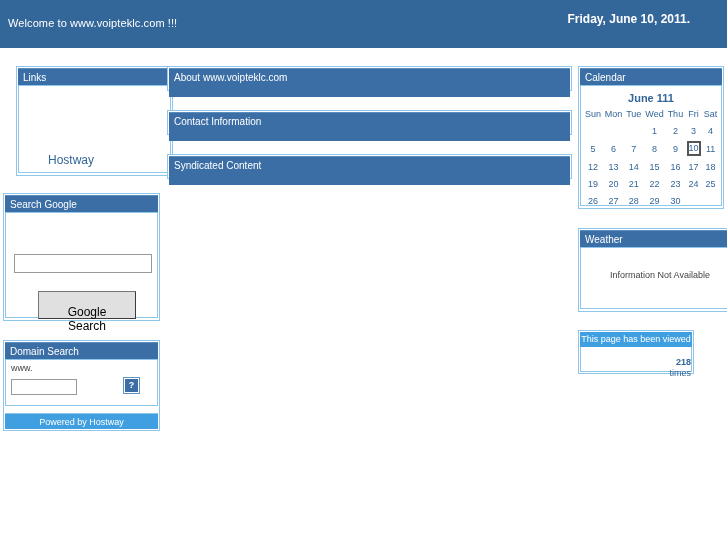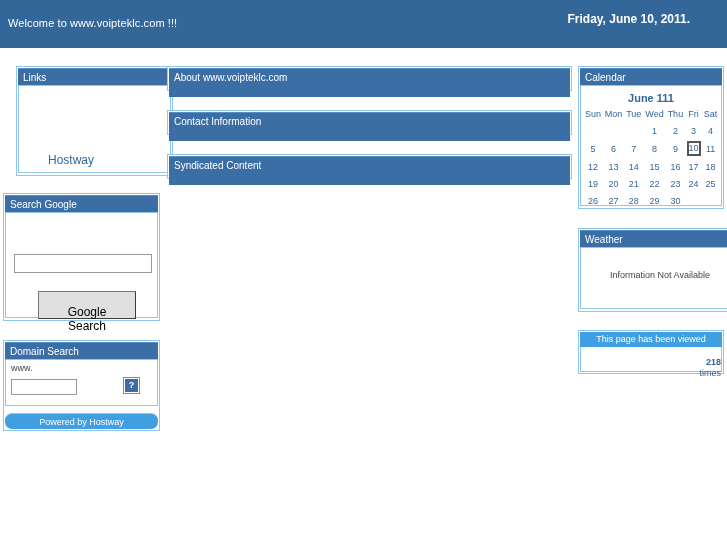--- a/index.html
+++ b/index.html
@@ -149,21 +149,20 @@
     position: absolute;
     left: 1px; right: 1px; bottom: 1px;
     height: 16px;
     background: #3f9fe0;
     color: #ffffff;
     font-size: 9px;
     line-height: 16px;
     text-align: center;
     border-top: 1px solid #8ec6ec;
     box-sizing: border-box;
-    border-radius: 7px;
   }
 
   
   .mid-panel {
     position: absolute;
     left: 167px;
     width: 405px;
     height: 25px;
     border: 1px solid #8ec6ec;
     background: #ffffff;
@@ -229,21 +228,21 @@
     left: 0; right: 0;
     top: 22px;
     text-align: center;
     font-size: 9px;
     color: #444444;
   }
 
   #counter-panel {
     position: absolute;
     left: 578px; top: 330px;
-    width: 146px; height: 44px;
+    width: 116px; height: 44px;
     border: 1px solid #8ec6ec;
     background: #ffffff;
     box-sizing: border-box;
     padding: 1px;
   }
   #counter-head {
     background: #3f9fe0;
     color: #ffffff;
     font-size: 9px;
     height: 15px;

